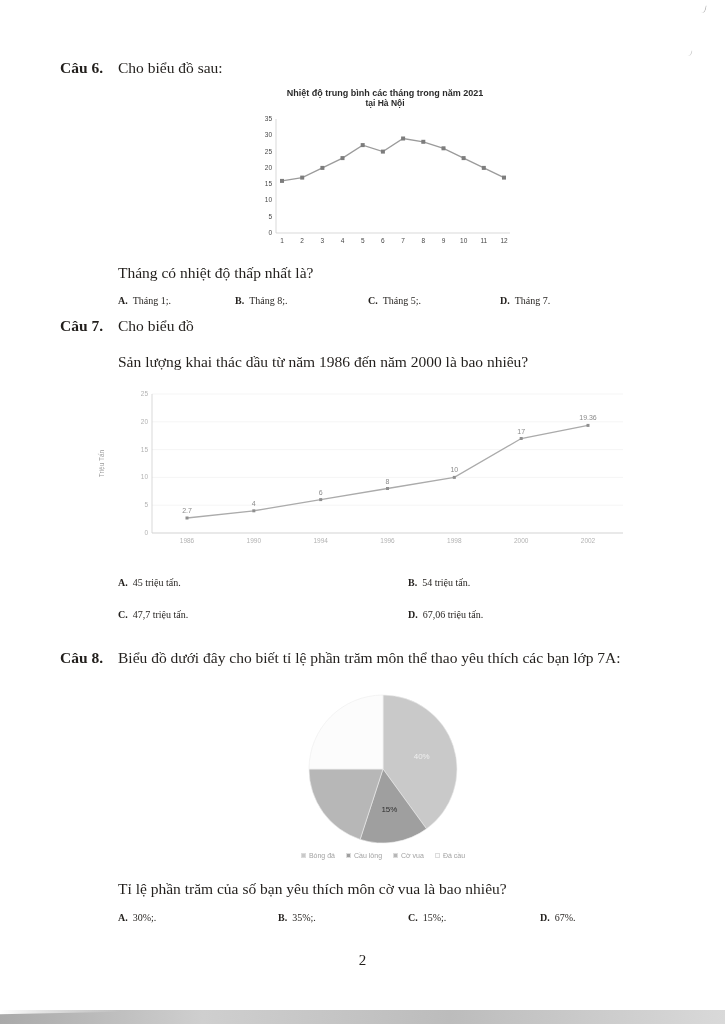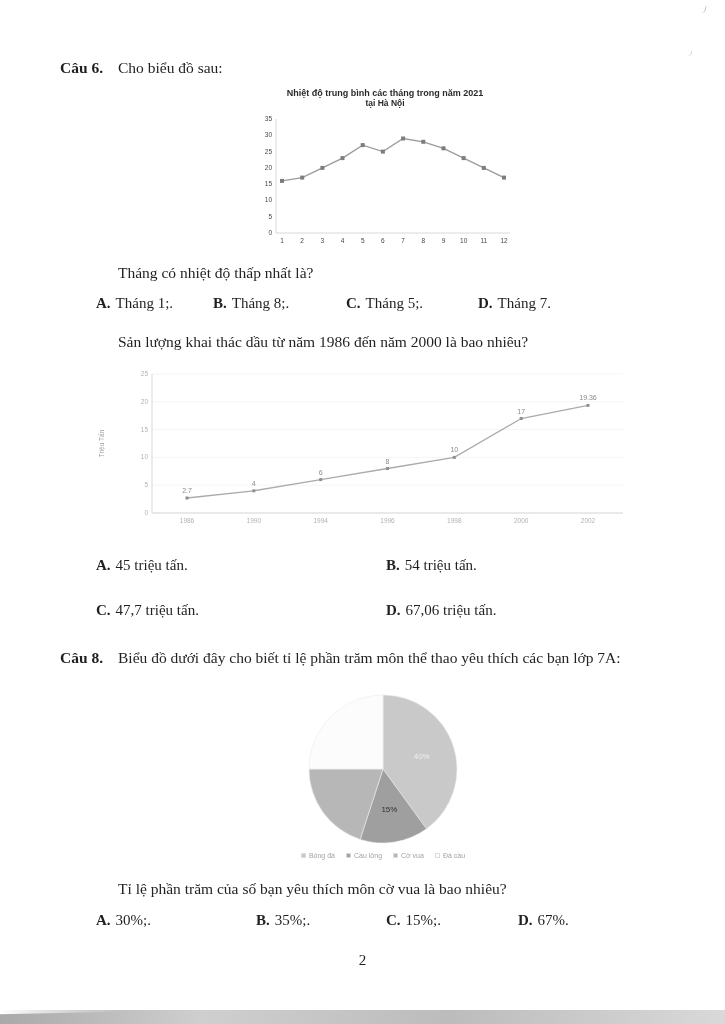--- a/index.html
+++ b/index.html
@@ -11,21 +11,21 @@
     position:relative;
     overflow:hidden;
   }
   .page { position:absolute; inset:0; }
 
   .section { position:absolute; left:60px; right:36px; }
   .q-head { display:flex; font-size:15.5px; line-height:1.3; }
   .q-label { font-weight:bold; flex:0 0 58px; }
   .q-intro { flex:1; }
   .q-text { margin-left:58px; font-size:15.5px; line-height:1.3; }
-  .options { margin-left:36px; display:grid; font-size:15px; }
+  .options { margin-left:58px; display:grid; font-size:10px; }
   .opt-key { font-weight:bold; margin-right:5px; }
 
   
   .chart-temp { width:270px; margin:10px 0 0 190px; }
   .chart-temp .ct-title { font:bold 9px "Liberation Sans", sans-serif; color:#2a2a2a; text-align:center; }
   .chart-temp .ct-sub   { font:bold 8.5px "Liberation Sans", sans-serif; color:#2a2a2a; text-align:center; margin-bottom:3px; }
   .chart-temp svg .tick { font:6.5px "Liberation Sans", sans-serif; fill:#474747; }
 
   
   .chart-oil { width:545px; margin:10px 0 0 30px; }
@@ -119,20 +119,24 @@
 
     <div class="options" style="margin-top:12px; grid-template-columns:117px 133px 132px auto;">
       <span class="option"><span class="opt-key">A.</span><span class="opt-text">Tháng 1;.</span></span>
       <span class="option"><span class="opt-key">B.</span><span class="opt-text">Tháng 8;.</span></span>
       <span class="option"><span class="opt-key">C.</span><span class="opt-text">Tháng 5;.</span></span>
       <span class="option"><span class="opt-key">D.</span><span class="opt-text">Tháng 7.</span></span>
     </div>
   </div>
 
   <div class="section" style="top:316px;">
+    <div class="q-head">
+      <span class="q-label">Câu 7.</span>
+      <span class="q-intro">Cho biểu đồ</span>
+    </div>
 
     <div class="q-text" style="margin-top:16px;">Sản lượng khai thác dầu từ năm 1986 đến năm 2000 là bao nhiêu?</div>
 
     <div class="chart-oil">
       <svg id="svg-oil" width="545" height="175" viewBox="0 0 545 175">
           <line class="grid" x1="62" x2="533" y1="151" y2="151"></line>
           <text class="tick" text-anchor="end" x="58" y="153">0</text>
           <line class="grid" x1="62" x2="533" y1="123.2" y2="123.2"></line>
           <text class="tick" text-anchor="end" x="58" y="125.2">5</text>
           <line class="grid" x1="62" x2="533" y1="95.4" y2="95.4"></line>
@@ -164,21 +168,21 @@
           <rect style="fill:#8f8f8f" x="362.8" y="93.9" width="3" height="3"></rect>
           <text class="dlabel" text-anchor="middle" x="364.3" y="90.4">10</text>
           <rect style="fill:#8f8f8f" x="429.7" y="55.0" width="3" height="3"></rect>
           <text class="dlabel" text-anchor="middle" x="431.2" y="51.5">17</text>
           <rect style="fill:#8f8f8f" x="496.5" y="41.9" width="3" height="3"></rect>
           <text class="dlabel" text-anchor="middle" x="498.0" y="38.4">19.36</text>
           <text class="ylab" text-anchor="middle" transform="rotate(-90 14 81.5)" x="14" y="81.5">Triệu Tấn</text>
         </svg>
     </div>
 
-    <div class="options" style="margin-top:16px; grid-template-columns:290px auto; row-gap:28px;">
+    <div class="options" style="margin-top:16px; grid-template-columns:290px auto; row-gap:21px;">
       <span class="option"><span class="opt-key">A.</span><span class="opt-text">45 triệu tấn.</span></span>
       <span class="option"><span class="opt-key">B.</span><span class="opt-text">54 triệu tấn.</span></span>
       <span class="option"><span class="opt-key">C.</span><span class="opt-text">47,7 triệu tấn.</span></span>
       <span class="option"><span class="opt-key">D.</span><span class="opt-text">67,06 triệu tấn.</span></span>
     </div>
   </div>
 
   <div class="section" style="top:648px;">
     <div class="q-head">
       <span class="q-label">Câu 8.</span>

